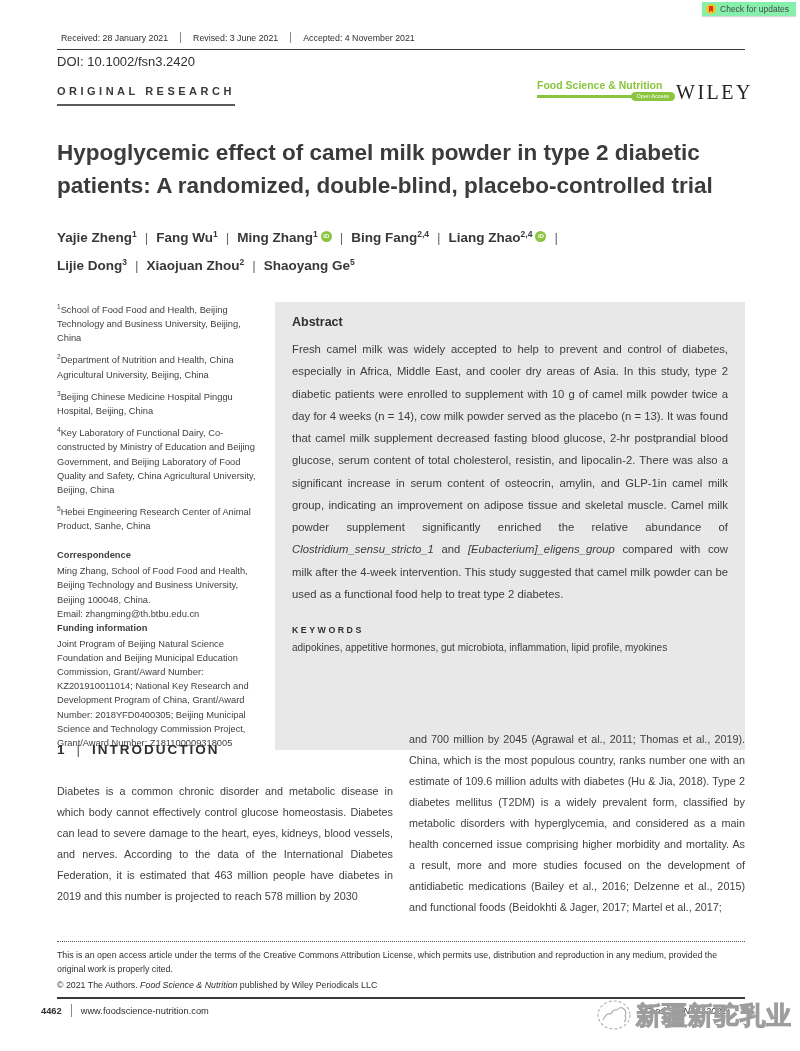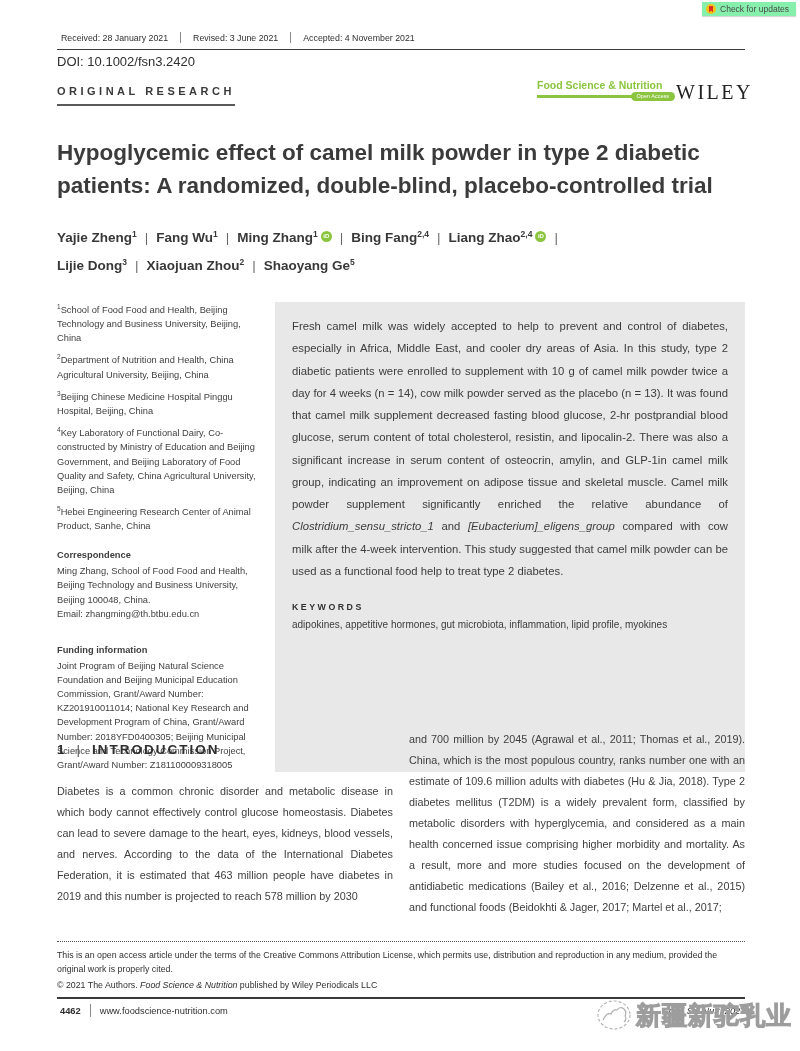--- a/index.html
+++ b/index.html
@@ -33,21 +33,21 @@
   .auth-sep { color:#6a6a6a; font-weight:normal; margin:0 8px; }
   .orcid { display:inline-block; width:11px; height:11px; background:#8bc53f; border-radius:50%; color:#fff; font-size:6px; font-weight:bold; text-align:center; line-height:11px; margin-left:3px; vertical-align:4px; }
 
   
   .columns { position:absolute; left:57px; top:302px; width:688px; display:flex; gap:14px; }
   .aff-col { width:204px; font-size:9.3px; line-height:1.52; color:#3e3e3e; }
   .aff-item { margin-bottom:7px; }
   .aff-item sup, .left-head sup { font-size:6.5px; }
   .left-head { font-weight:bold; margin-bottom:2px; }
   .corr-block { margin-top:15px; }
-  .fund-block { margin-top:22px; }
+  .fund-block { }
   .email-link { color:#3e3e3e; text-decoration:none; }
 
   .abstract-box { width:470px; background:#e8e8e8; padding:13px 17px 20px; min-height:436px; }
   .abstract-title { font-size:12.5px; font-weight:bold; color:#2f2f2f; margin-bottom:9px; }
   .abstract-text { font-size:11.3px; line-height:1.97; text-align:justify; color:#3c3c3c; }
   .kw-head { margin-top:20px; font-size:8.8px; font-weight:bold; letter-spacing:2.5px; color:#2f2f2f; }
   .kw { margin-top:7px; font-size:10px; color:#3c3c3c; }
 
   
   .intro { position:absolute; left:57px; top:726px; width:688px; display:flex; gap:16px; }
@@ -55,21 +55,21 @@
   .intro-head { margin-top:16px; font-size:13.5px; font-weight:bold; letter-spacing:2px; color:#2f2f2f; margin-bottom:24px; }
   .intro-head .num { margin-right:10px; }
   .intro-head .sep { font-weight:normal; color:#555; margin-right:10px; }
   .body-text { font-size:10.8px; line-height:1.95; text-align:justify; color:#3e3e3e; }
   .intro-col.right { padding-top:3px; }
 
   
   .footnote { position:absolute; left:57px; top:941px; width:688px; border-top:1.5px dotted #555; padding-top:6px; font-size:8.8px; line-height:1.6; color:#2f2f2f; }
   .copyright { margin-top:2px; }
   .rule-bottom { position:absolute; left:57px; top:997px; width:688px; border-top:2px solid #3a3a3a; }
-  .footer-bar { position:absolute; left:60px; top:1004px; width:688px; display:flex; align-items:center; font-size:9.3px; color:#2f2f2f; }
+  .footer-bar { position:absolute; left:41px; top:1004px; width:688px; display:flex; align-items:center; font-size:9.3px; color:#2f2f2f; }
   .page-num { font-weight:bold; padding-right:9px; }
   .fb-sep { width:1px; height:13px; background:#8a8a8a; margin-right:9px; }
   .website { color:#2f2f2f; text-decoration:none; }
   .cite { margin-left:auto; font-style:italic; color:#2f2f2f; }
 
   .watermark { position:absolute; right:8px; top:996px; display:flex; align-items:center; gap:2px; pointer-events:none; }
   .wm-logo { width:40px; height:38px; }
   .wm-text { font-size:25px; font-weight:bold; color:#fbfbfb; -webkit-text-stroke:1px #9d9d9d; text-shadow:0 0 1px #aaa; letter-spacing:1px; white-space:nowrap; }
 </style>
 </head>
@@ -123,20 +123,21 @@
         <a class="email-link" href="#">Email: zhangming@th.btbu.edu.cn</a>
       </div>
 
       <div class="fund-block">
         <div class="left-head">Funding information</div>
         <div>Joint Program of Beijing Natural Science Foundation and Beijing Municipal Education Commission, Grant/Award Number: KZ201910011014; National Key Research and Development Program of China, Grant/Award Number: 2018YFD0400305; Beijing Municipal Science and Technology Commission Project, Grant/Award Number: Z181100009318005</div>
       </div>
     </div>
 
     <div class="abstract-box">
+      <div class="abstract-title">Abstract</div>
       <div class="abstract-text"><span>Fresh camel milk was widely accepted to help to prevent and control of diabetes, especially in Africa, Middle East, and cooler dry areas of Asia. In this study, type 2 diabetic patients were enrolled to supplement with 10 g of camel milk powder twice a day for 4 weeks (n = 14), cow milk powder served as the placebo (n = 13). It was found that camel milk supplement decreased fasting blood glucose, 2-hr postprandial blood glucose, serum content of total cholesterol, resistin, and lipocalin-2. There was also a significant increase in serum content of osteocrin, amylin, and GLP-1in camel milk group, indicating an improvement on adipose tissue and skeletal muscle. Camel milk powder supplement significantly enriched the relative abundance of </span><i>Clostridium_sensu_stricto_1</i><span> and </span><i>[Eubacterium]_eligens_group</i><span> compared with cow milk after the 4-week intervention. This study suggested that camel milk powder can be used as a functional food help to treat type 2 diabetes.</span></div>
       <div class="kw-head">KEYWORDS</div>
       <div class="kw">adipokines, appetitive hormones, gut microbiota, inflammation, lipid profile, myokines</div>
     </div>
   </div>
 
   <div class="intro">
     <div class="intro-col">
       <div class="intro-head">
         <span class="num">1</span><span class="sep">|</span><span>INTRODUCTION</span>

